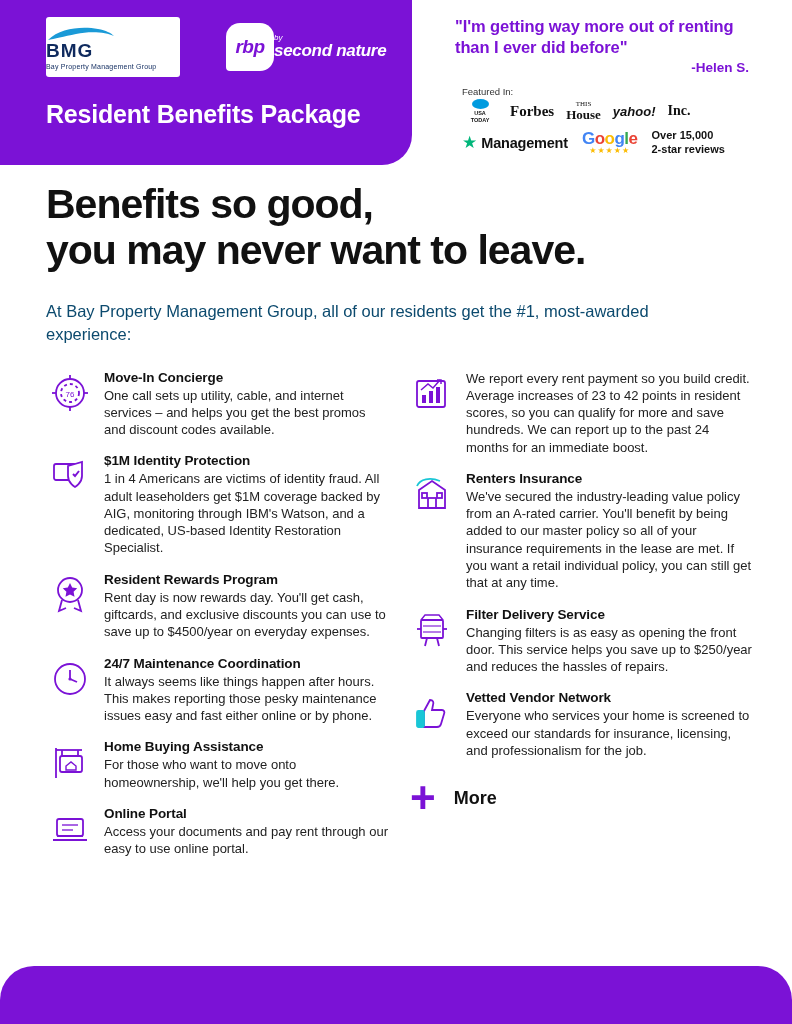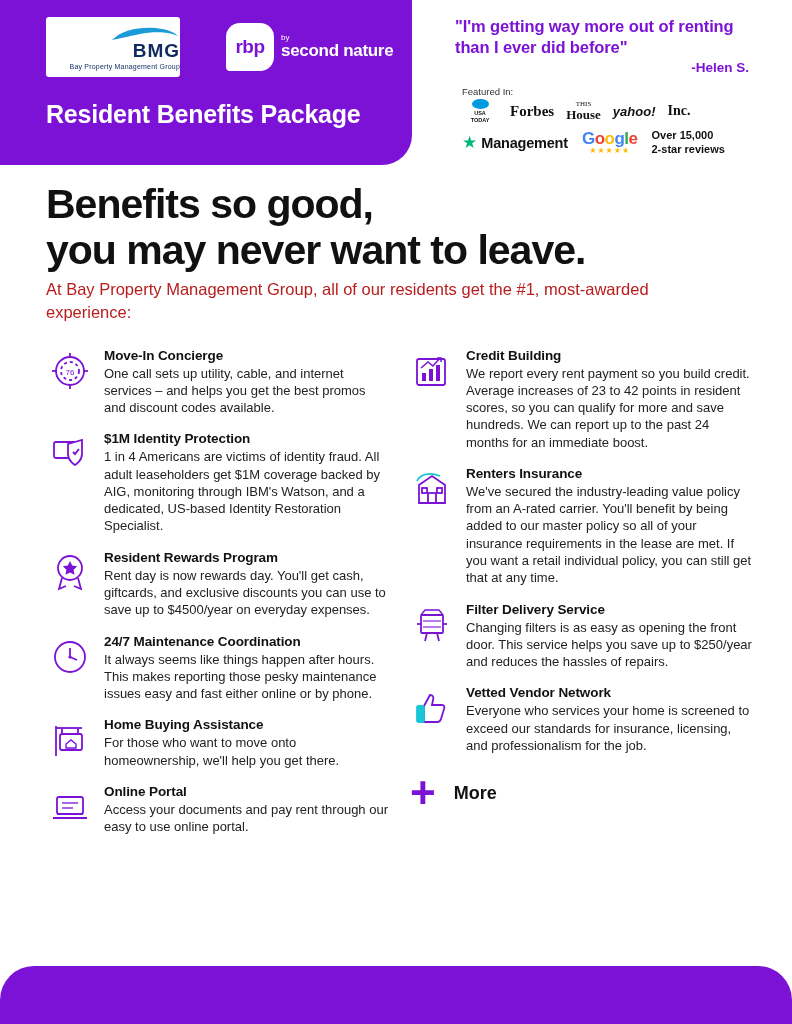--- a/index.html
+++ b/index.html
@@ -38,21 +38,21 @@
     padding-left: 46px;
     gap: 46px;
   }
   .bmg-logo {
     width: 134px;
     height: 60px;
     background: #ffffff;
     border-radius: 3px;
     display: flex;
     flex-direction: column;
-    align-items: flex-end;
+    align-items: flex-start;
     justify-content: center;
     padding-top: 2px;
   }
   .bmg-swoosh {
     width: 70px; height: 17px;
     position: relative;
     margin-bottom: -2px;
   }
   .bmg-text {
     font-size: 19px;
@@ -63,21 +63,21 @@
   }
   .bmg-sub {
     font-size: 7px;
     color: #0f2a5e;
     margin-top: 3px;
     letter-spacing: .2px;
   }
   .rbp-logo {
     display: flex;
     align-items: center;
-    gap: 7px;
+    font-style: italic;
   }
   .rbp-badge {
     width: 48px; height: 48px;
     background: #ffffff;
     border-radius: 14px 14px 14px 4px;
     display: flex; align-items: center; justify-content: center;
     position: relative;
   }
   .rbp-badge span {
     color: #7b12d6;
@@ -166,25 +166,25 @@
   
   .headline {
     margin: 16px 0 0 46px;
     font-size: 41px;
     font-weight: bold;
     line-height: 1.13;
     letter-spacing: -1px;
     color: #111;
   }
   .subhead {
-    margin: 4px 0 0 46px;
+    margin: 26px 0 0 46px;
     width: 690px;
     font-size: 16.5px;
     line-height: 1.42;
-    color: #b91c1c;
+    color: #0c4a6e;
   }
 
   
   .columns {
     display: flex;
     margin: 22px 0 0 46px;
     width: 706px;
     gap: 18px;
   }
   .col { width: 344px; }
@@ -418,21 +418,20 @@
         <svg width="44" height="44" viewBox="0 0 44 44" fill="none" stroke="#7b12d6" stroke-width="1.8">
           <rect x="7" y="10" width="28" height="26" rx="2"></rect>
           <rect x="12" y="24" width="4" height="8" fill="#7b12d6" stroke="none"></rect>
           <rect x="19" y="20" width="4" height="12" fill="#7b12d6" stroke="none"></rect>
           <rect x="26" y="16" width="4" height="16" fill="#7b12d6" stroke="none"></rect>
           <path d="M11 19 l7-6 5 4 7-8" stroke-width="1.5"></path>
           <path d="M27 9 h4 v4" stroke-width="1.5"></path>
         </svg>
       </div>
       <div class="btext">
-        <div class="btitle">Credit Building</div>
         <div class="bdesc">We report every rent payment so you build credit. Average increases of 23 to 42 points in resident scores, so you can qualify for more and save hundreds. We can report up to the past 24 months for an immediate boost.</div>
       </div>
     </div>
 
     <div class="benefit">
       <div class="bicon">
         <svg width="44" height="44" viewBox="0 0 44 44" fill="none" stroke="#7b12d6" stroke-width="1.8">
           <path d="M7 14 C10 7, 20 5, 30 9" stroke="#19c6d6"></path>
           <path d="M9 18 l13-9 13 9 v18 h-26 Z"></path>
           <rect x="18" y="26" width="8" height="10"></rect>

